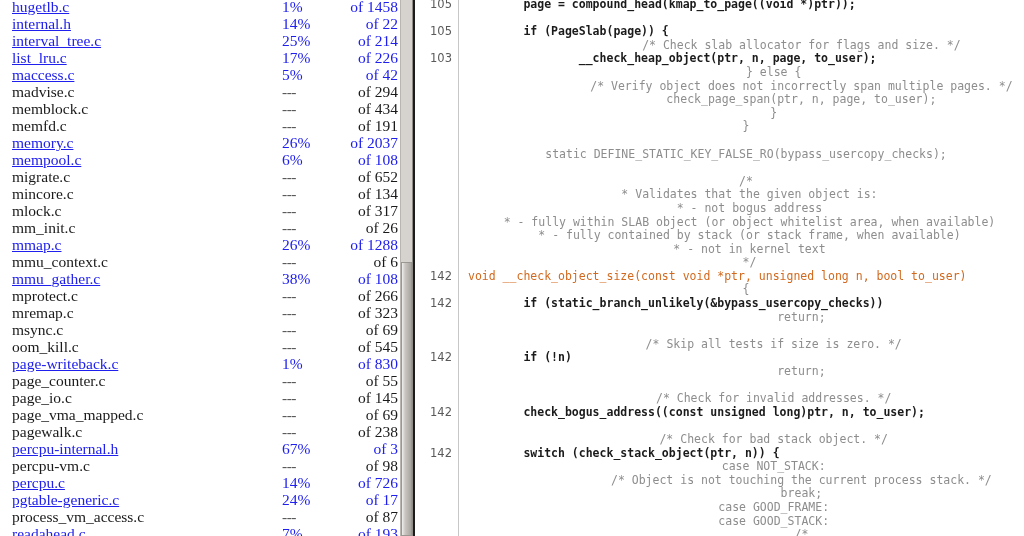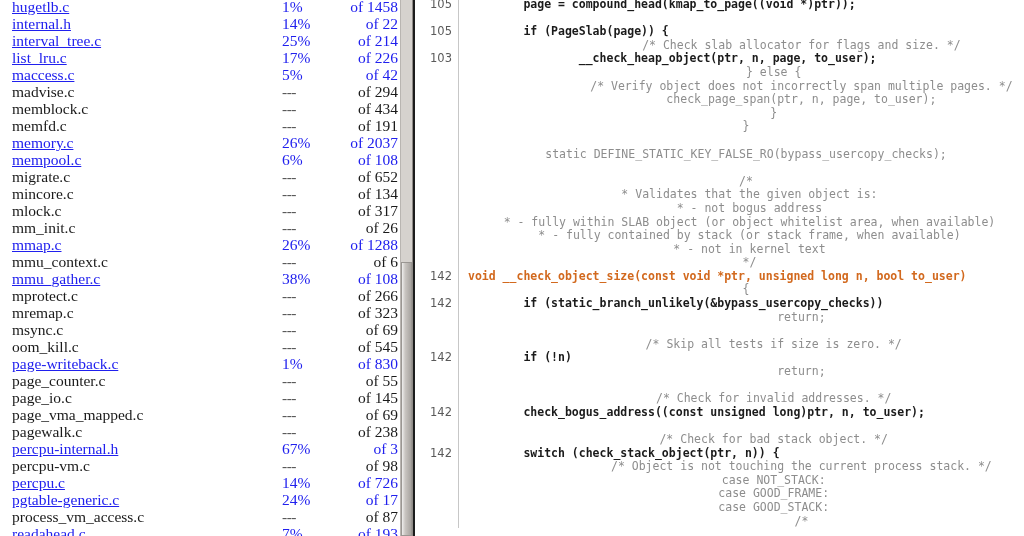--- a/index.html
+++ b/index.html
@@ -146,21 +146,21 @@
   }
   .code {
     flex: 1 1 auto;
     padding-left: 9px;
     font-size: 11.5px;
     box-sizing: border-box;
     overflow: hidden;
   }
   .c-covered { color: #1b1b1b; font-weight: bold; }
   .c-uncovered { color: #8d8d8d; font-weight: normal; text-align: center; }
-  .c-func { color: #d2691e; font-weight: bold; }
+  .c-func { color: #d2691e; font-weight: normal; }
   .c-none { color: #6e6e6e; font-weight: normal; }
 </style>
 </head>
 <body>
 
 <div id="app">
 
   <div id="file-list-panel">
     <div id="file-list">
         <div class="file-row">
@@ -362,21 +362,22 @@
         <div class="code-row"><div class="hits"></div><div class="code c-none"></div></div>
         <div class="code-row"><div class="hits"></div><div class="code c-uncovered">        /* Skip all tests if size is zero. */</div></div>
         <div class="code-row"><div class="hits">142</div><div class="code c-covered">        if (!n)</div></div>
         <div class="code-row"><div class="hits"></div><div class="code c-uncovered">                return;</div></div>
         <div class="code-row"><div class="hits"></div><div class="code c-none"></div></div>
         <div class="code-row"><div class="hits"></div><div class="code c-uncovered">        /* Check for invalid addresses. */</div></div>
         <div class="code-row"><div class="hits">142</div><div class="code c-covered">        check_bogus_address((const unsigned long)ptr, n, to_user);</div></div>
         <div class="code-row"><div class="hits"></div><div class="code c-none"></div></div>
         <div class="code-row"><div class="hits"></div><div class="code c-uncovered">        /* Check for bad stack object. */</div></div>
         <div class="code-row"><div class="hits">142</div><div class="code c-covered">        switch (check_stack_object(ptr, n)) {</div></div>
+        <div class="code-row"><div class="hits"></div><div class="code c-uncovered">        case NOT_STACK:</div></div>
         <div class="code-row"><div class="hits"></div><div class="code c-uncovered">                /* Object is not touching the current process stack. */</div></div>
-        <div class="code-row"><div class="hits"></div><div class="code c-uncovered">        case NOT_STACK:</div></div>
+        <div class="code-row"><div class="hits"></div><div class="code c-uncovered">                break;</div></div>
         <div class="code-row"><div class="hits"></div><div class="code c-uncovered">        case GOOD_FRAME:</div></div>
         <div class="code-row"><div class="hits"></div><div class="code c-uncovered">        case GOOD_STACK:</div></div>
         <div class="code-row"><div class="hits"></div><div class="code c-uncovered">                /*</div></div>
       </div>
   </div>
 
 </div>
 
 </body></html>

